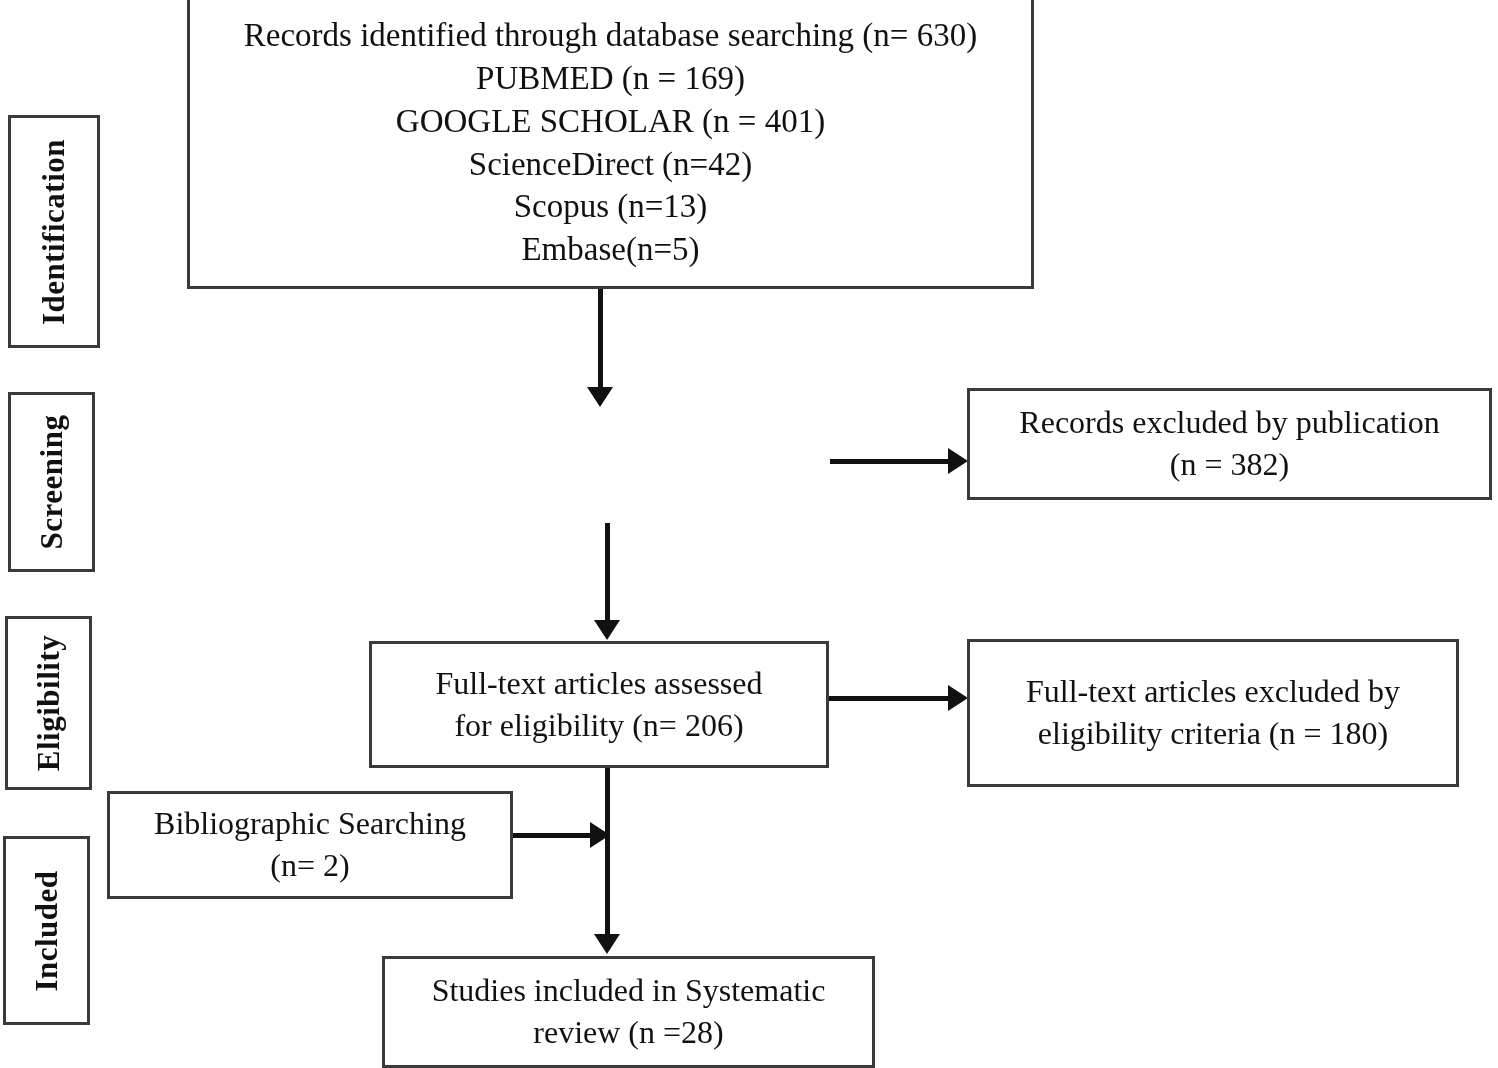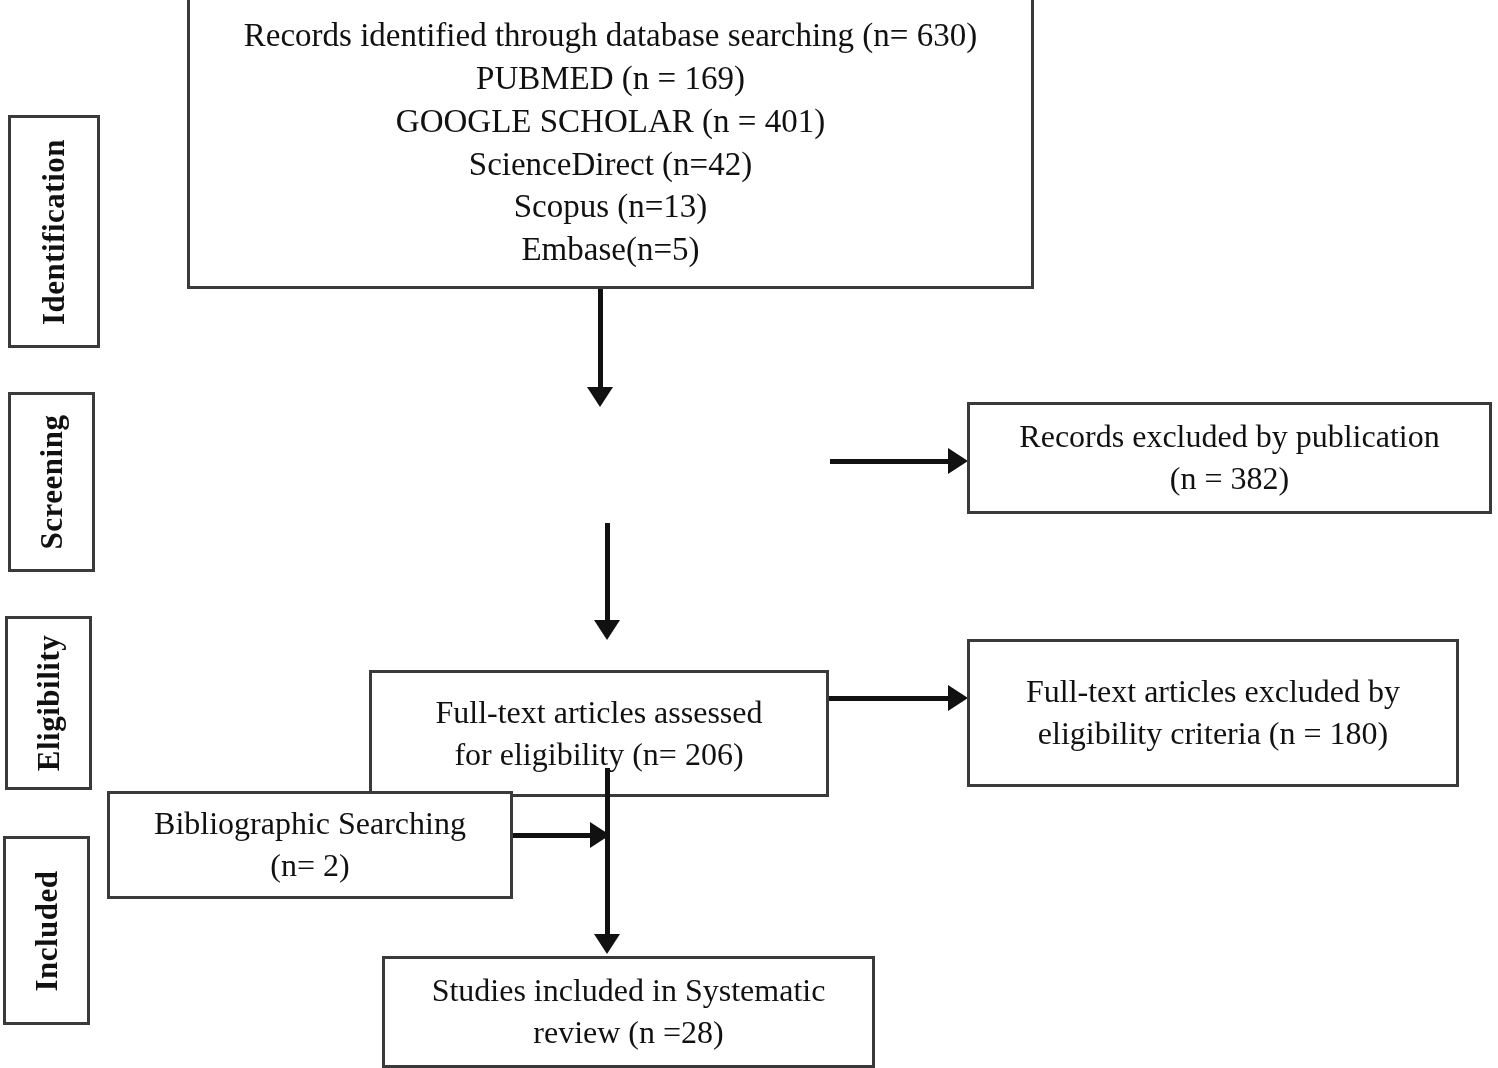--- a/index.html
+++ b/index.html
@@ -118,29 +118,29 @@
 Embase(n=5)</span>
   </div>
 
   <div class="vline" style="left:598px; top:289px; height:100px;"></div>
   <div class="arrow-down" style="left:587px; top:387px;"></div>
 
 
   <div class="hline" style="left:830px; top:459px; width:120px;"></div>
   <div class="arrow-right" style="left:948px; top:448px;"></div>
 
-  <div class="box" style="left:967px; top:402px; width:525px; height:112px; font-size:32px;">
+  <div class="box" style="left:967px; top:388px; width:525px; height:112px; font-size:32px;">
     <span class="txt">Records excluded by publication
 (n = 382)</span>
   </div>
 
   <div class="vline" style="left:605px; top:523px; height:100px;"></div>
   <div class="arrow-down" style="left:594px; top:620px;"></div>
 
-  <div class="box" style="left:369px; top:670px; width:460px; height:127px; font-size:32px;text-align:center;">
+  <div class="box" style="left:369px; top:641px; width:460px; height:127px; font-size:32px;text-align:center;">
     <span class="txt">Full-text articles assessed
 for eligibility (n= 206)</span>
   </div>
 
   <div class="hline" style="left:829px; top:696px; width:122px;"></div>
   <div class="arrow-right" style="left:948px; top:685px;"></div>
 
   <div class="box" style="left:967px; top:639px; width:492px; height:148px; font-size:32px;">
     <span class="txt">Full-text articles excluded by
 eligibility criteria (n = 180)</span>

